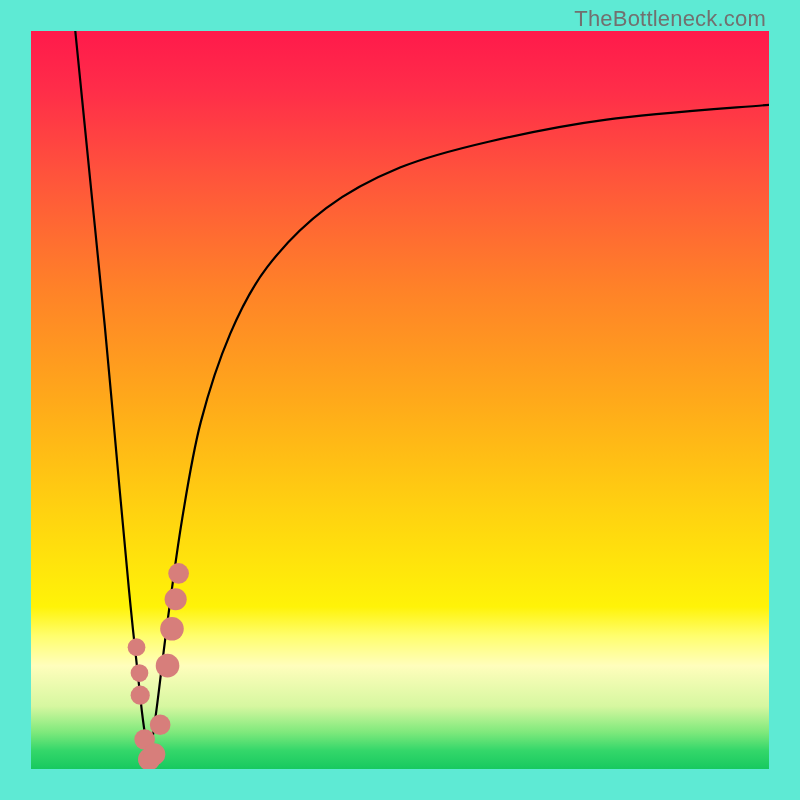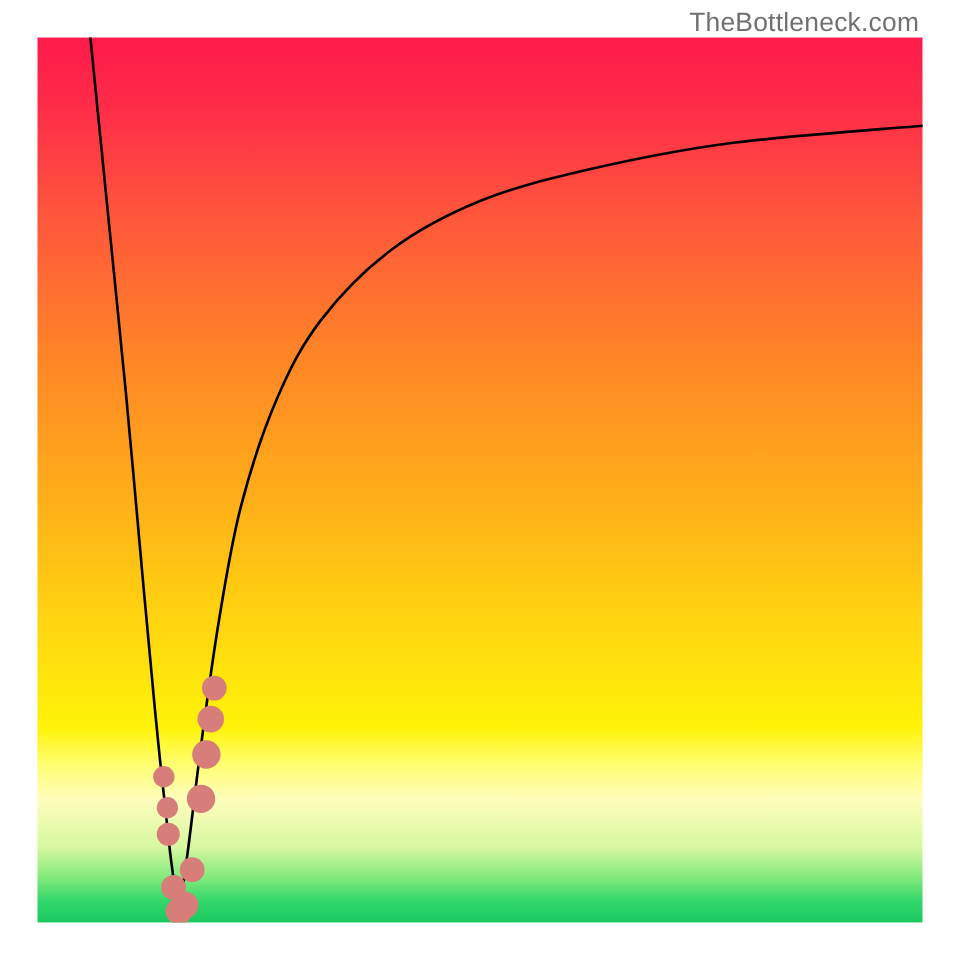--- a/index.html
+++ b/index.html
@@ -10,21 +10,21 @@
     overflow: hidden;
     background: #000;
     font-family: Arial, Helvetica, sans-serif;
   }
   .frame {
     position: absolute;
     top: 0;
     left: 0;
     width: 800px;
     height: 800px;
-    background: #ffffff;
+    background: #5eead4;
   }
   .plot-area {
     position: absolute;
     top: 31px;
     left: 31px;
     width: 738px;
     height: 738px;
     overflow: hidden;
   }
   .gradient {

